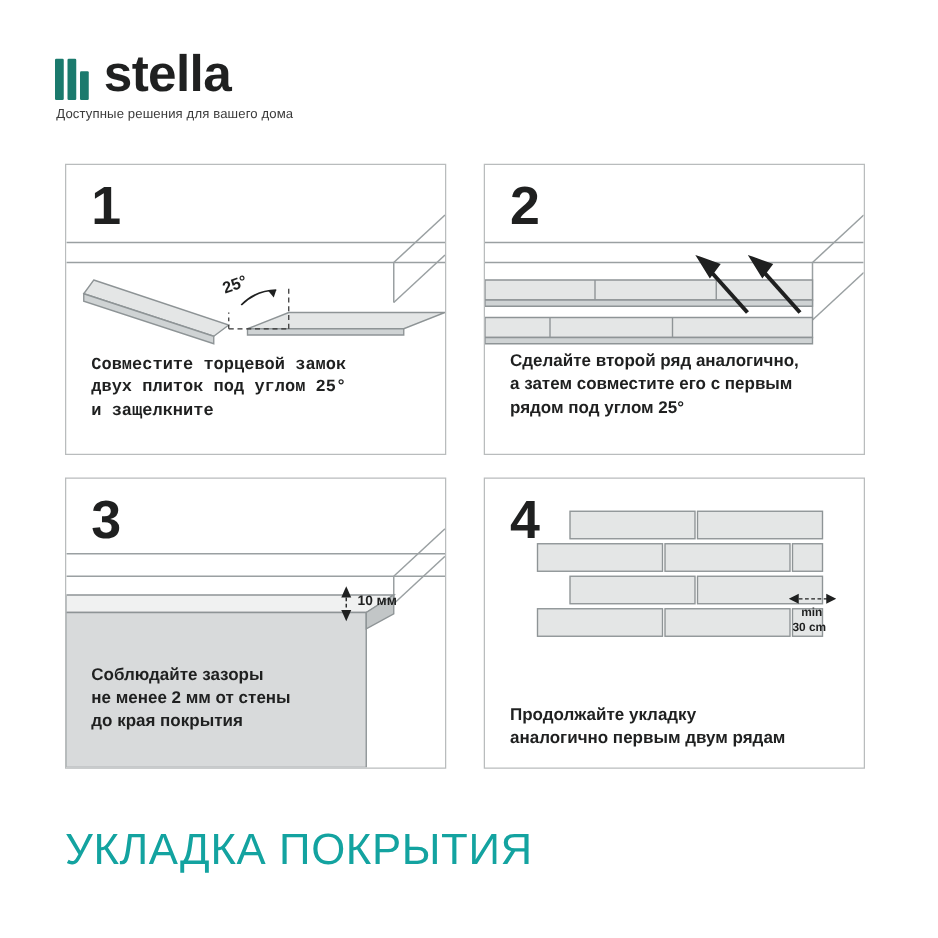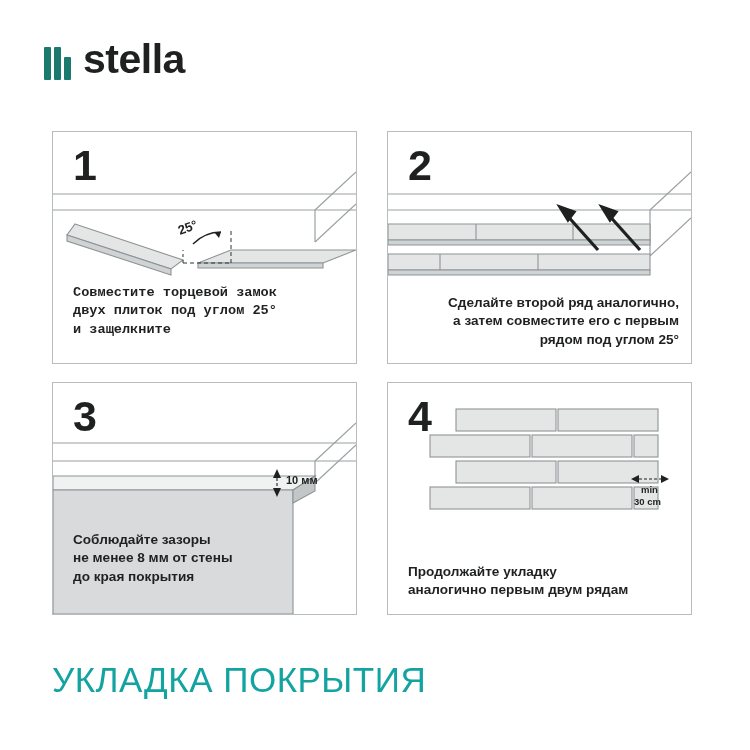--- a/index.html
+++ b/index.html
@@ -95,21 +95,21 @@
     left: 20px;
     right: 12px;
     font-size: 13.6px;
     font-weight: bold;
     color: #1f2020;
     line-height: 1.35;
     white-space: pre-line;
     z-index: 6;
   }
   .card-1 .caption { top: 152px; font-family: Liberation Mono, monospace; }
-  .card-2 .caption { top: 162px; text-align: right; }
+  .card-2 .caption { top: 148px; }
   .card-3 .caption { top: 148px; }
   .card-4 .caption { top: 180px; }
 
   .art {
     position: absolute;
     inset: 0;
   }
   .art svg { display: block; }
 
   
@@ -130,20 +130,21 @@
 
   <div class="logo-block">
     <div class="logo-row">
       <div class="logo-mark">
         <div class="bar b1"></div>
         <div class="bar b2"></div>
         <div class="bar b3"></div>
       </div>
       <div class="logo-word">stella</div>
     </div>
+    <div class="logo-tagline">Доступные решения для вашего дома</div>
   </div>
 
   <div class="cards">
 
     <div class="card card-1">
       <div class="art">
         <svg width="303" height="231" viewBox="0 0 303 231">
 
           <polygon points="0,60 303,60 303,78 0,78" fill="#ffffff" stroke="none"></polygon>
           <line x1="0" y1="62" x2="303" y2="62" stroke="#9aa0a2" stroke-width="1.2"></line>
@@ -227,21 +228,21 @@
           <polygon points="240,107 262,93 262,108 240,120" fill="#c2c6c7" stroke="#8e9496" stroke-width="1.1"></polygon>
 
           <line x1="224" y1="90" x2="224" y2="110" stroke="#1f2020" stroke-width="1.1" stroke-dasharray="3,2"></line>
           <polygon points="224,86 220,95 228,95" fill="#1f2020"></polygon>
           <polygon points="224,114 220,105 228,105" fill="#1f2020"></polygon>
           <text x="233" y="101" font-family="Liberation Sans, sans-serif" font-size="11" font-weight="bold" fill="#1f2020">10 мм</text>
         </svg>
       </div>
       <div class="num">3</div>
       <div class="caption">Соблюдайте зазоры
-не менее 8 мм от стены
+не менее 2 мм от стены
 до края покрытия</div>
     </div>
 
     <div class="card card-4">
       <div class="art">
         <svg width="303" height="231" viewBox="0 0 303 231">
           <g fill="#e4e6e6" stroke="#8e9496" stroke-width="1.1">
 
             <rect x="68" y="26" width="100" height="22"></rect>
             <rect x="170" y="26" width="100" height="22"></rect>

